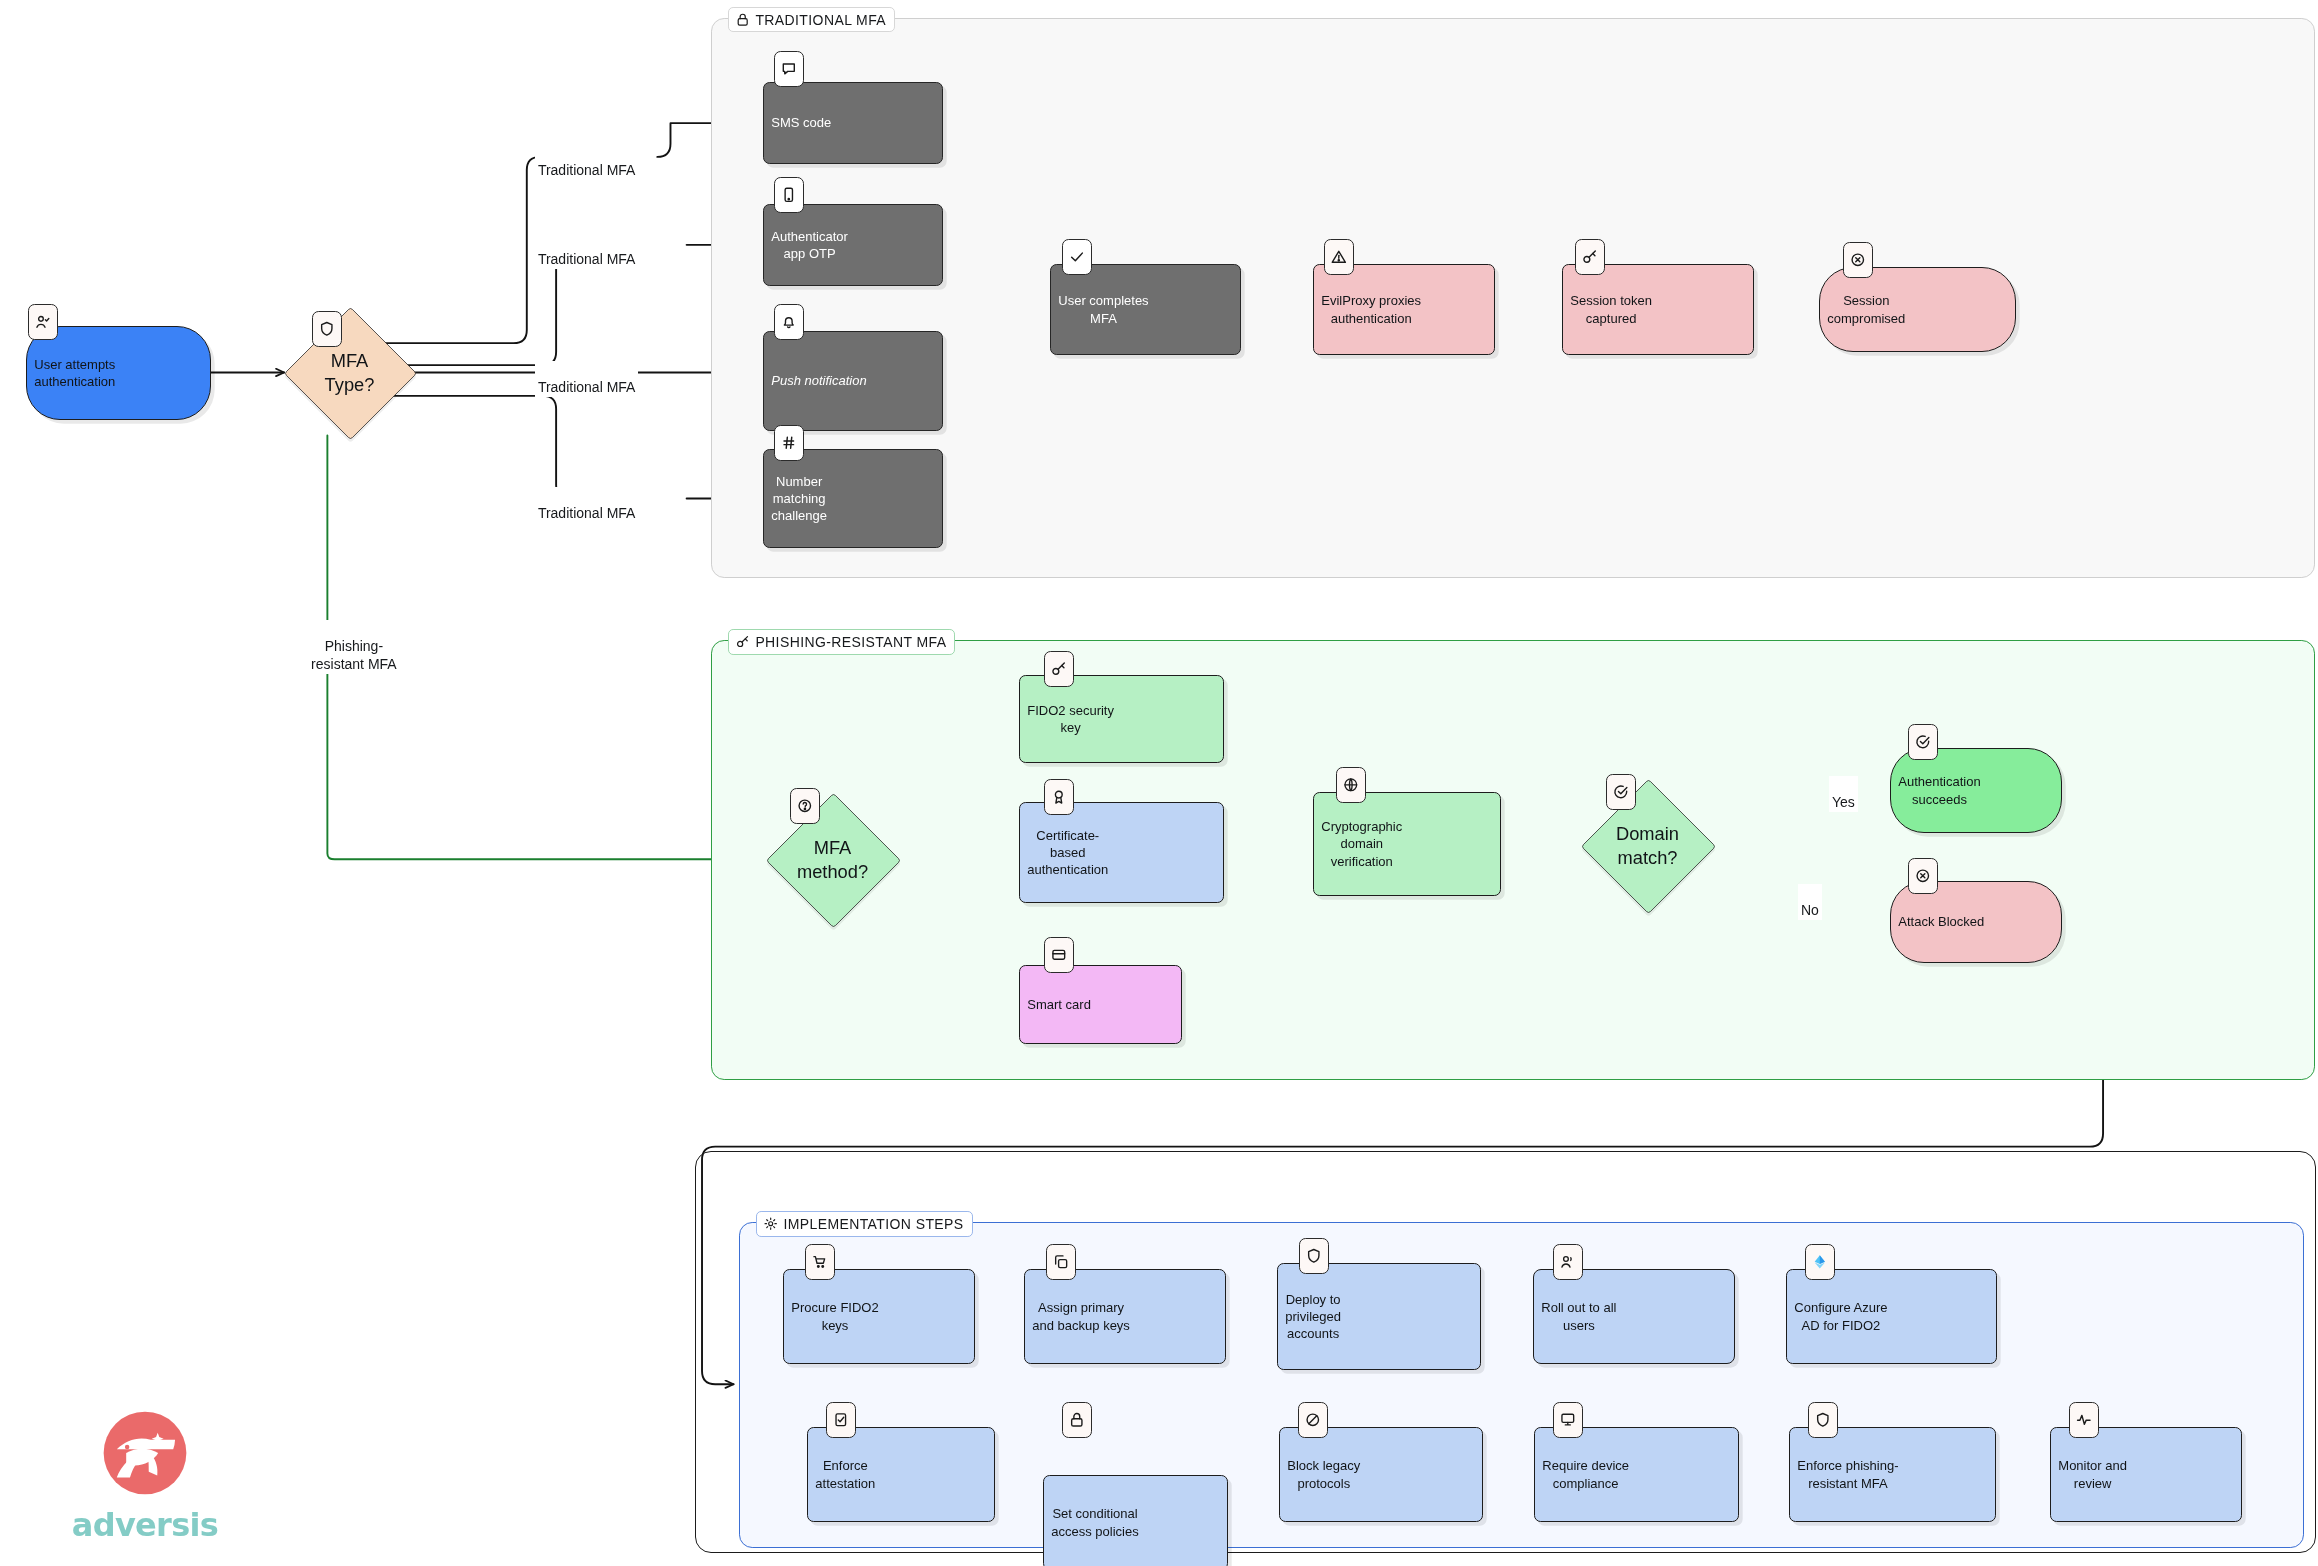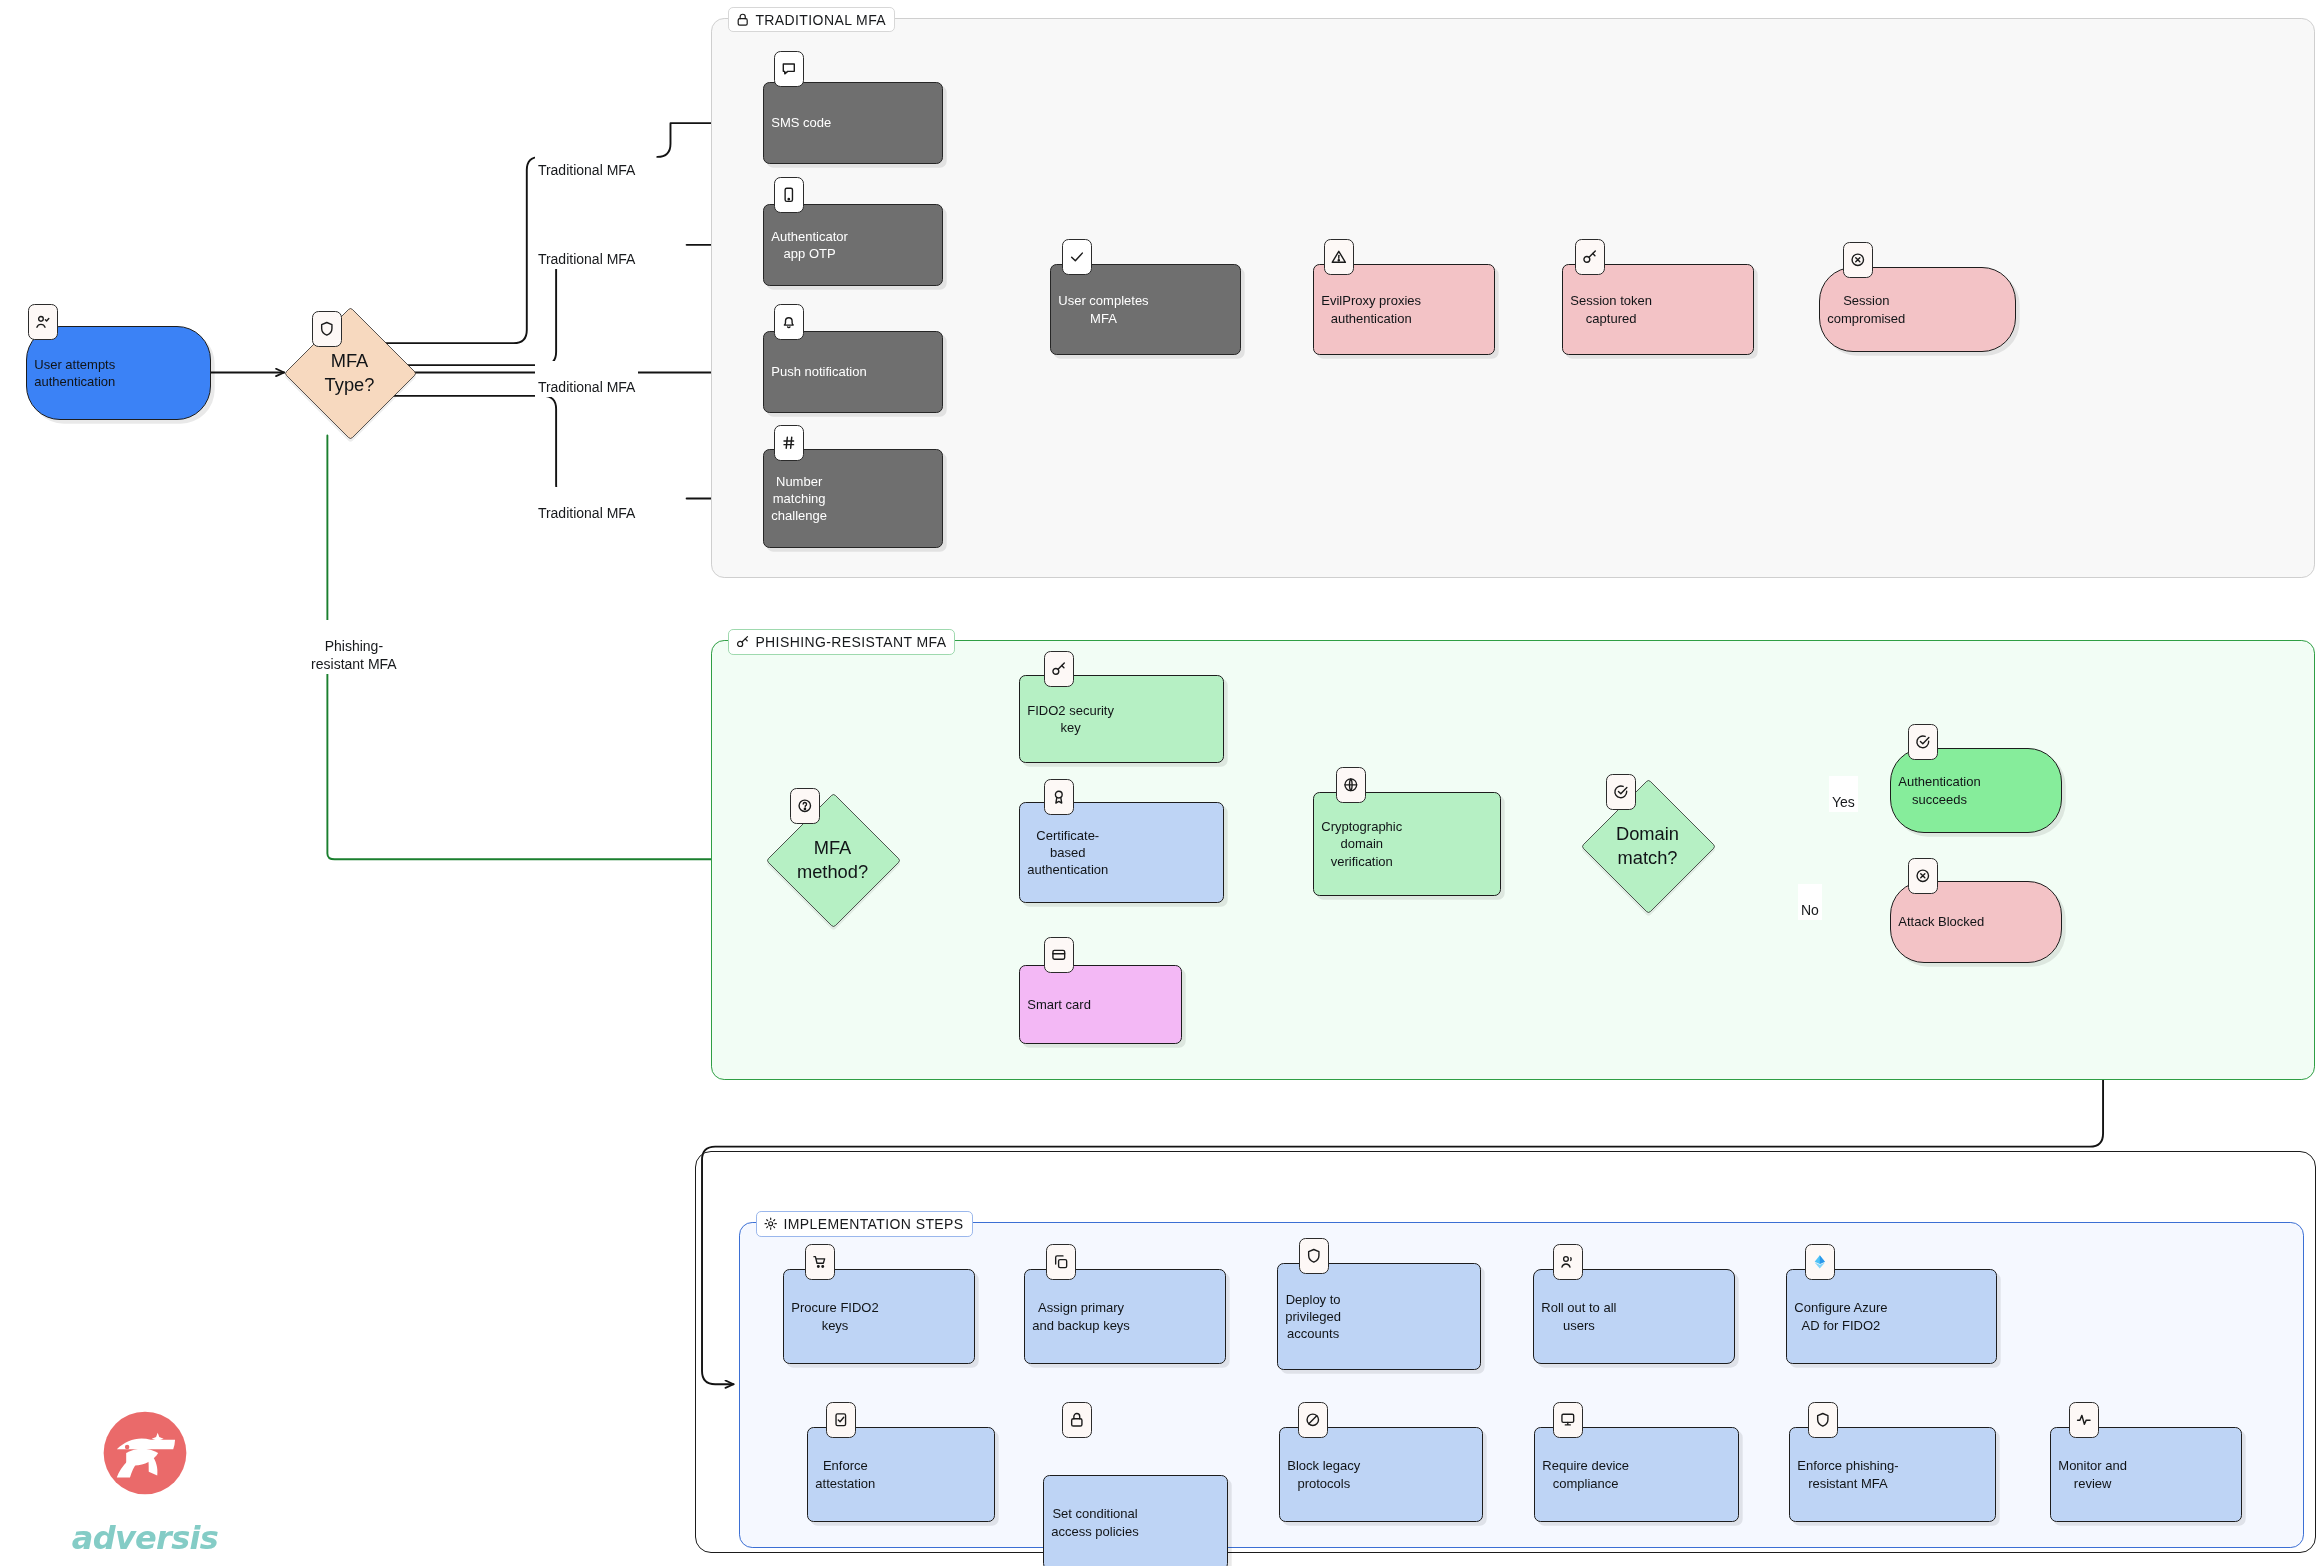--- a/index.html
+++ b/index.html
@@ -79,21 +79,21 @@
     position:absolute;font-size:14px;color:#17191c;background:#ffffff;
     padding:0.7px 2.9px;white-space:pre-line;text-align:center;line-height:1.25;
     z-index:6;
   }
 
   
   .logo{position:absolute;left:57px;top:1406px;width:176px;height:147px;text-align:center;}
   .logo .mark{width:94px;height:94px;margin:0 auto;}
   .logo .wordmark{
     font-size:32px;color:#84ccc6;font-weight:700;letter-spacing:-0.7px;
-    margin-top:19px;font-family:"DejaVu Sans", sans-serif;font-style:italic;
+    margin-top:6px;font-family:"DejaVu Sans", sans-serif;
   }
 </style>
 </head>
 <body>
 
 <div id="stage">
 
   <svg id="wires" viewBox="0 0 3162 2136">
     <defs>
       <marker id="ah" markerWidth="16" markerHeight="16" refX="13" refY="6" orient="auto" markerUnits="userSpaceOnUse">
@@ -248,21 +248,21 @@
     <span class="lbl">Authenticator
 app OTP</span>
   </div>
   <div class="badge plain" style="left:774px;top:177px;">
     <svg viewBox="0 0 24 24" fill="none" stroke="#1b1b1b" stroke-width="1.9" stroke-linecap="round" stroke-linejoin="round">
       <rect x="7" y="3" width="10" height="18" rx="2.2"></rect>
         <circle cx="12" cy="18" r=".9" fill="#1b1b1b"></circle>
     </svg>
   </div>
 
-  <div class="node n-dark" style="left:763px;top:331px;width:180px;height:82px;">
+  <div class="node n-dark" style="left:763px;top:331px;width:180px;height:100px;font-style:italic;">
     <span class="lbl">Push notification</span>
   </div>
   <div class="badge plain" style="left:774px;top:304px;">
     <svg viewBox="0 0 24 24" fill="none" stroke="#1b1b1b" stroke-width="1.9" stroke-linecap="round" stroke-linejoin="round">
       <path d="M6 16.5h12c-1.2-1.1-1.5-2-1.5-3.6V11a4.5 4.5 0 0 0-9 0v1.9c0 1.6-.3 2.5-1.5 3.6z"></path>
       <path d="M10.4 19a1.8 1.8 0 0 0 3.2 0"></path>
     </svg>
   </div>
 
   <div class="node n-dark" style="left:763px;top:449px;width:180px;height:99px;">

